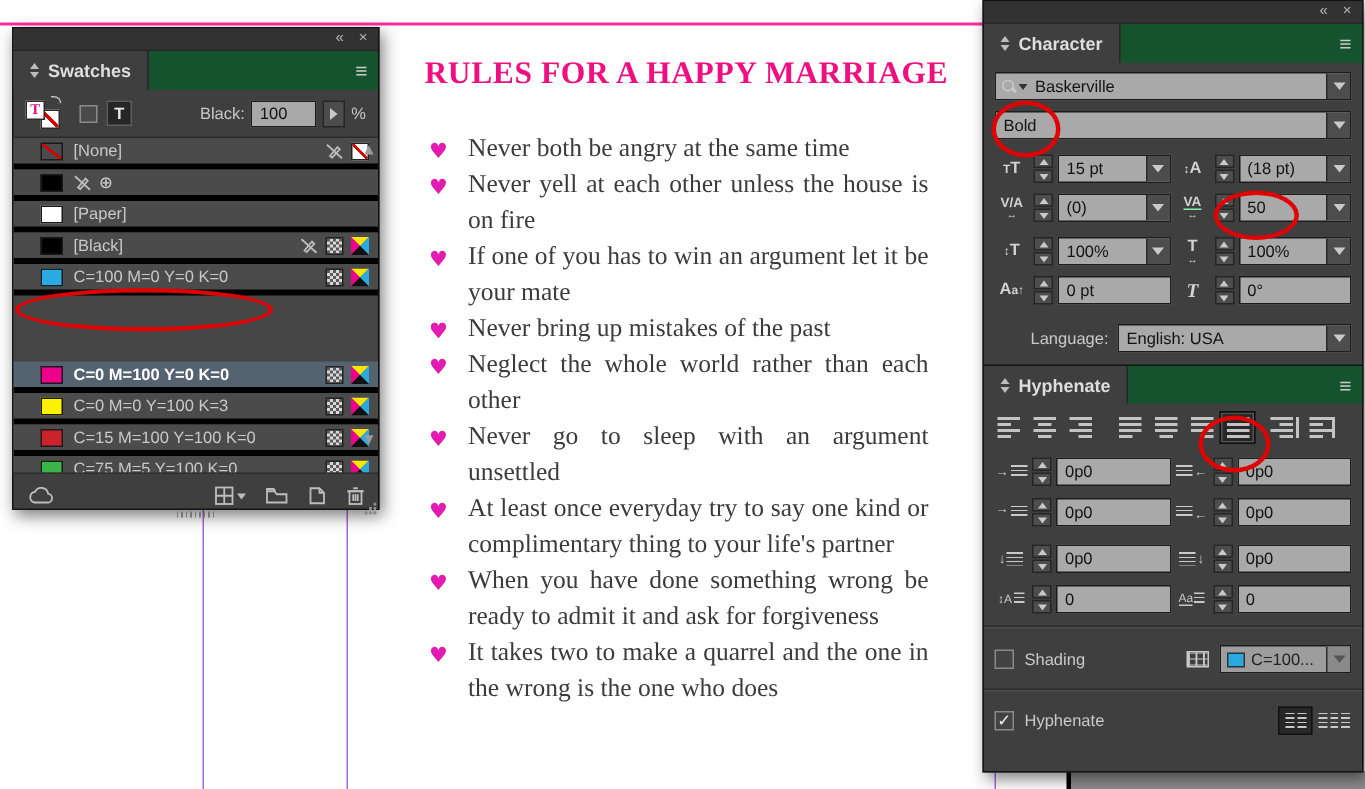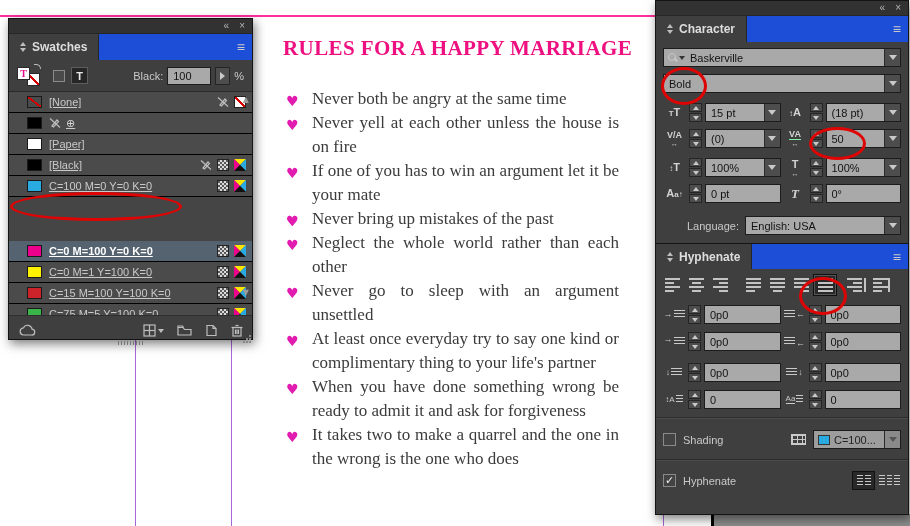--- a/index.html
+++ b/index.html
@@ -25,21 +25,21 @@
             color:#3b3b3b; text-align:justify; }
   .doc li .heart { position:absolute; left:3px; top:2px; font-size:14px; font-family:"DejaVu Sans",sans-serif; }
 
   
   .panel { position:absolute; z-index:10; background:#3f3f3f; border:1px solid #141414;
            box-shadow:2px 4px 10px rgba(0,0,0,.5); }
   .titlebar { height:15px; background:#323232; border-bottom:1px solid #262626;
               display:flex; justify-content:flex-end; align-items:center; gap:10px; padding:0 7px;
               color:#b5b5b5; font-size:10px; line-height:1; }
   .tb-btn { cursor:default; }
-  .tabstrip { height:26px; background:#1d4ed8; display:flex; position:relative; }
+  .tabstrip { height:26px; background:#14532d; display:flex; position:relative; }
   .tab { background:#3f3f3f; padding:0 11px; display:flex; align-items:center; gap:6px;
          font-weight:bold; color:#dedede; font-size:12px; border-right:1px solid #262626;}
   .flyout { position:absolute; right:7px; top:5px; font-size:14px; color:#c9c9c9; }
   .ud { display:inline-flex; flex-direction:column; gap:2px; }
   .ud i { width:0; height:0; border-left:3px solid transparent; border-right:3px solid transparent; }
   .ud .u { border-bottom:4px solid #bdbdbd; }
   .ud .d { border-top:4px solid #bdbdbd; }
 
   
   .field { background:#a9a9a9; border:1px solid #1c1c1c; height:19px; display:flex;
@@ -72,21 +72,21 @@
            font-weight:bold; font-size:11px; display:flex; align-items:center; justify-content:center;}
   .tint-wrap { margin-left:auto; display:flex; align-items:center; gap:4px; color:#c9c9c9;}
   .tint-field { width:44px; height:18px; }
   .tint-btn { width:15px; height:18px; background:#4d4d4d; border:1px solid #252525;
               display:flex; align-items:center; justify-content:center; }
   .tint-btn i { width:0; height:0; border-top:4px solid transparent; border-bottom:4px solid transparent;
                 border-left:5px solid #c9c9c9; }
 
   .sw-list { height:224px; background:#454545; border-top:1px solid #2a2a2a; position:relative; overflow:hidden;}
   .sw-row { height:21px; display:flex; align-items:center; gap:7px; padding:0 6px 0 18px;
-            background:#4b4b4b; border-bottom:1px solid #000000; color:#c9c9c9;text-decoration:underline; }
+            background:#4b4b4b; border-bottom:4px solid #000000; color:#c9c9c9; }
   .sw-row.sel { background:#556270; color:#fff; font-weight:bold;margin-top:44px; }
   .chip { width:15px; height:12px; border:1px solid #1a1a1a; flex:none; }
   .chip.none-diag { background-image:linear-gradient(to top right,transparent 44%,#d40000 44%,#d40000 56%,transparent 56%); }
   .sw-name { flex:1; white-space:nowrap; overflow:hidden; }
   .rowicons { display:flex; align-items:center; gap:5px; flex:none; }
   .checker { width:12px; height:12px; border:1px solid #222;
              background:repeating-conic-gradient(#d9d9d9 0 25%, #5a5a5a 0 50%); background-size:4px 4px; }
   .minichip { width:12px; height:12px; background:#fff; border:1px solid #222;
      background-image:linear-gradient(to top right,transparent 42%,#d40000 42%,#d40000 58%,transparent 58%); }
   .reg { font-size:11px; color:#d5d5d5; font-family:"DejaVu Sans",sans-serif; line-height:1;}
@@ -302,21 +302,21 @@
           <svg width="12" height="12">
             <polygon points="0,0 12,0 6,6" fill="#ffe400"></polygon>
             <polygon points="12,0 12,12 6,6" fill="#29abe2"></polygon>
             <polygon points="0,0 0,12 6,6" fill="#ec008c"></polygon>
             <polygon points="0,12 12,12 6,6" fill="#111"></polygon>
           </svg>
         </span>
     </div>
     <div class="sw-row">
       <span class="chip" style="background: rgb(255, 242, 0);"></span>
-      <span class="sw-name">C=0 M=1 Y=100 K=0</span>
+      <span class="sw-name">C=0 M=0 Y=100 K=3</span>
       <span class="rowicons">
           <span class="checker"></span>
           <svg width="12" height="12">
             <polygon points="0,0 12,0 6,6" fill="#ffe400"></polygon>
             <polygon points="12,0 12,12 6,6" fill="#29abe2"></polygon>
             <polygon points="0,0 0,12 6,6" fill="#ec008c"></polygon>
             <polygon points="0,12 12,12 6,6" fill="#111"></polygon>
           </svg>
         </span>
     </div>

